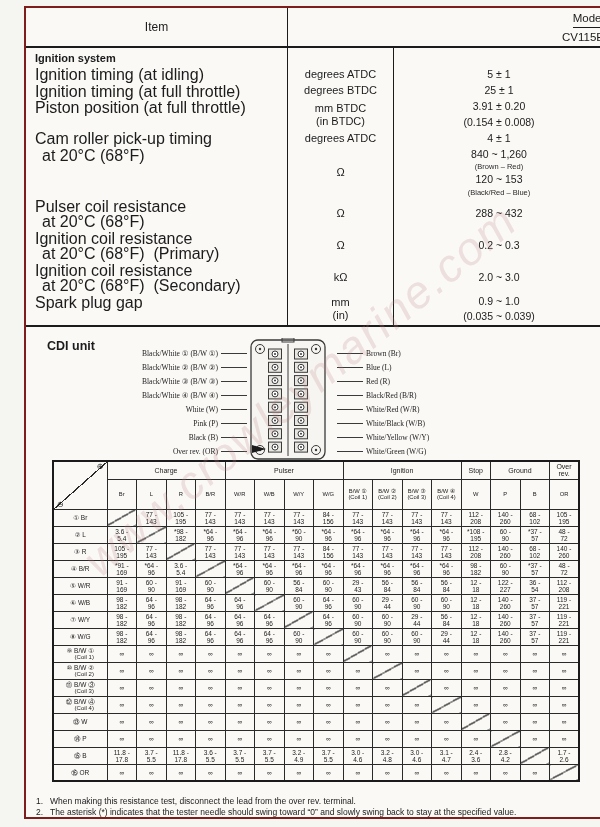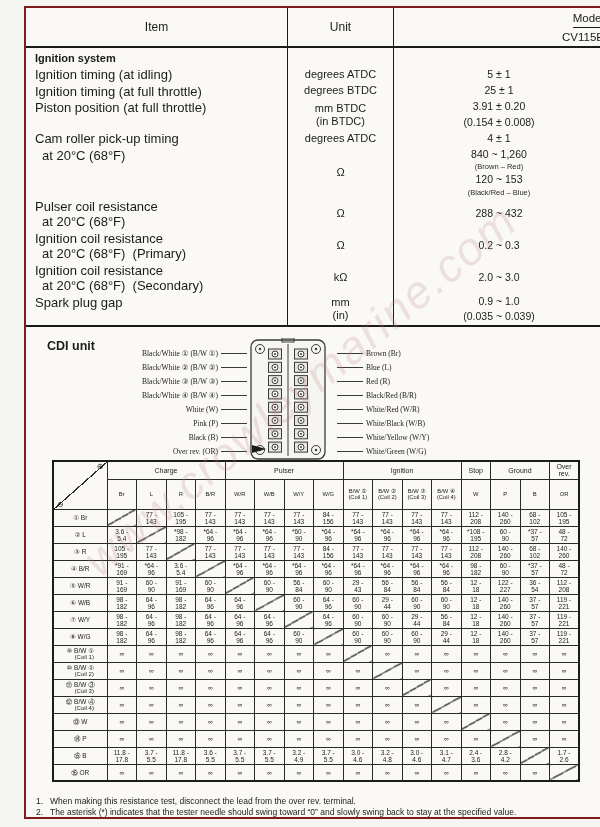--- a/index.html
+++ b/index.html
@@ -17,21 +17,21 @@
   .spec{position:absolute;left:0;top:0;width:578px;border-bottom:2px solid #1b1b1b;box-sizing:border-box;}
   .spec-header{display:flex;height:40px;border-bottom:2px solid #1b1b1b;box-sizing:border-box;}
   .h-item,.h-unit{display:flex;align-items:center;justify-content:center;font-size:12px;box-sizing:border-box;}
   .h-item{width:262px;border-right:1.5px solid #1b1b1b;}
   .h-unit{width:106px;border-right:1.5px solid #1b1b1b;}
   .h-model{flex:1;display:flex;flex-direction:column;align-items:flex-end;}
   .h-model-top{height:19px;border-bottom:1px solid #1b1b1b;display:flex;align-items:center;justify-content:center;font-size:11.5px;}
   .h-model-bottom{flex:1;display:flex;align-items:center;justify-content:center;font-size:11.5px;}
   .spec-body{display:flex;flex-direction:column;}
   .spec-row{display:flex;}
-  .c-item{width:262px;border-right:1.5px solid #1b1b1b;box-sizing:border-box;padding-left:9px;padding-top:1px;font-size:13px;line-height:15.5px;}
+  .c-item{width:262px;border-right:1.5px solid #1b1b1b;box-sizing:border-box;padding-left:9px;padding-top:1px;font-size:16px;line-height:15.5px;}
   .c-item div{white-space:pre;}
   .c-item .cont{padding-left:7px;}
   .c-unit{width:106px;border-right:1.5px solid #1b1b1b;box-sizing:border-box;display:flex;flex-direction:column;justify-content:center;text-align:center;font-size:11px;line-height:13px;}
   .c-value{flex:1;display:flex;flex-direction:column;justify-content:center;text-align:center;font-size:10.5px;line-height:15.5px;}
   .c-value .small-line{font-size:7.5px;line-height:10px;color:#2a2a2a;}
   .section-row .c-item{font-weight:bold;font-size:11px;padding-top:3px;height:18px;}
   
   .cdi{position:absolute;left:12px;top:324px;width:578px;height:128px;}
   .cdi-title{position:absolute;left:9px;top:7px;font-size:12.5px;font-weight:bold;}
   .cdi-left{position:absolute;left:40px;top:14px;width:172px;}
@@ -70,21 +70,20 @@
   }
 </style>
 </head>
 <body>
 
 <div class="frame">
 
   <div class="spec">
     <div class="spec-header">
       <div class="h-item">Item</div>
-      <div class="h-unit">Unit</div>
       <div class="h-model">
         <div class="h-model-top">Model</div>
         <div class="h-model-bottom">CV115E</div>
       </div>
     </div>
     <div class="spec-body">
       <div class="spec-row section-row">
         <div class="c-item">Ignition system</div>
         <div class="c-unit"></div>
         <div class="c-value"></div>

